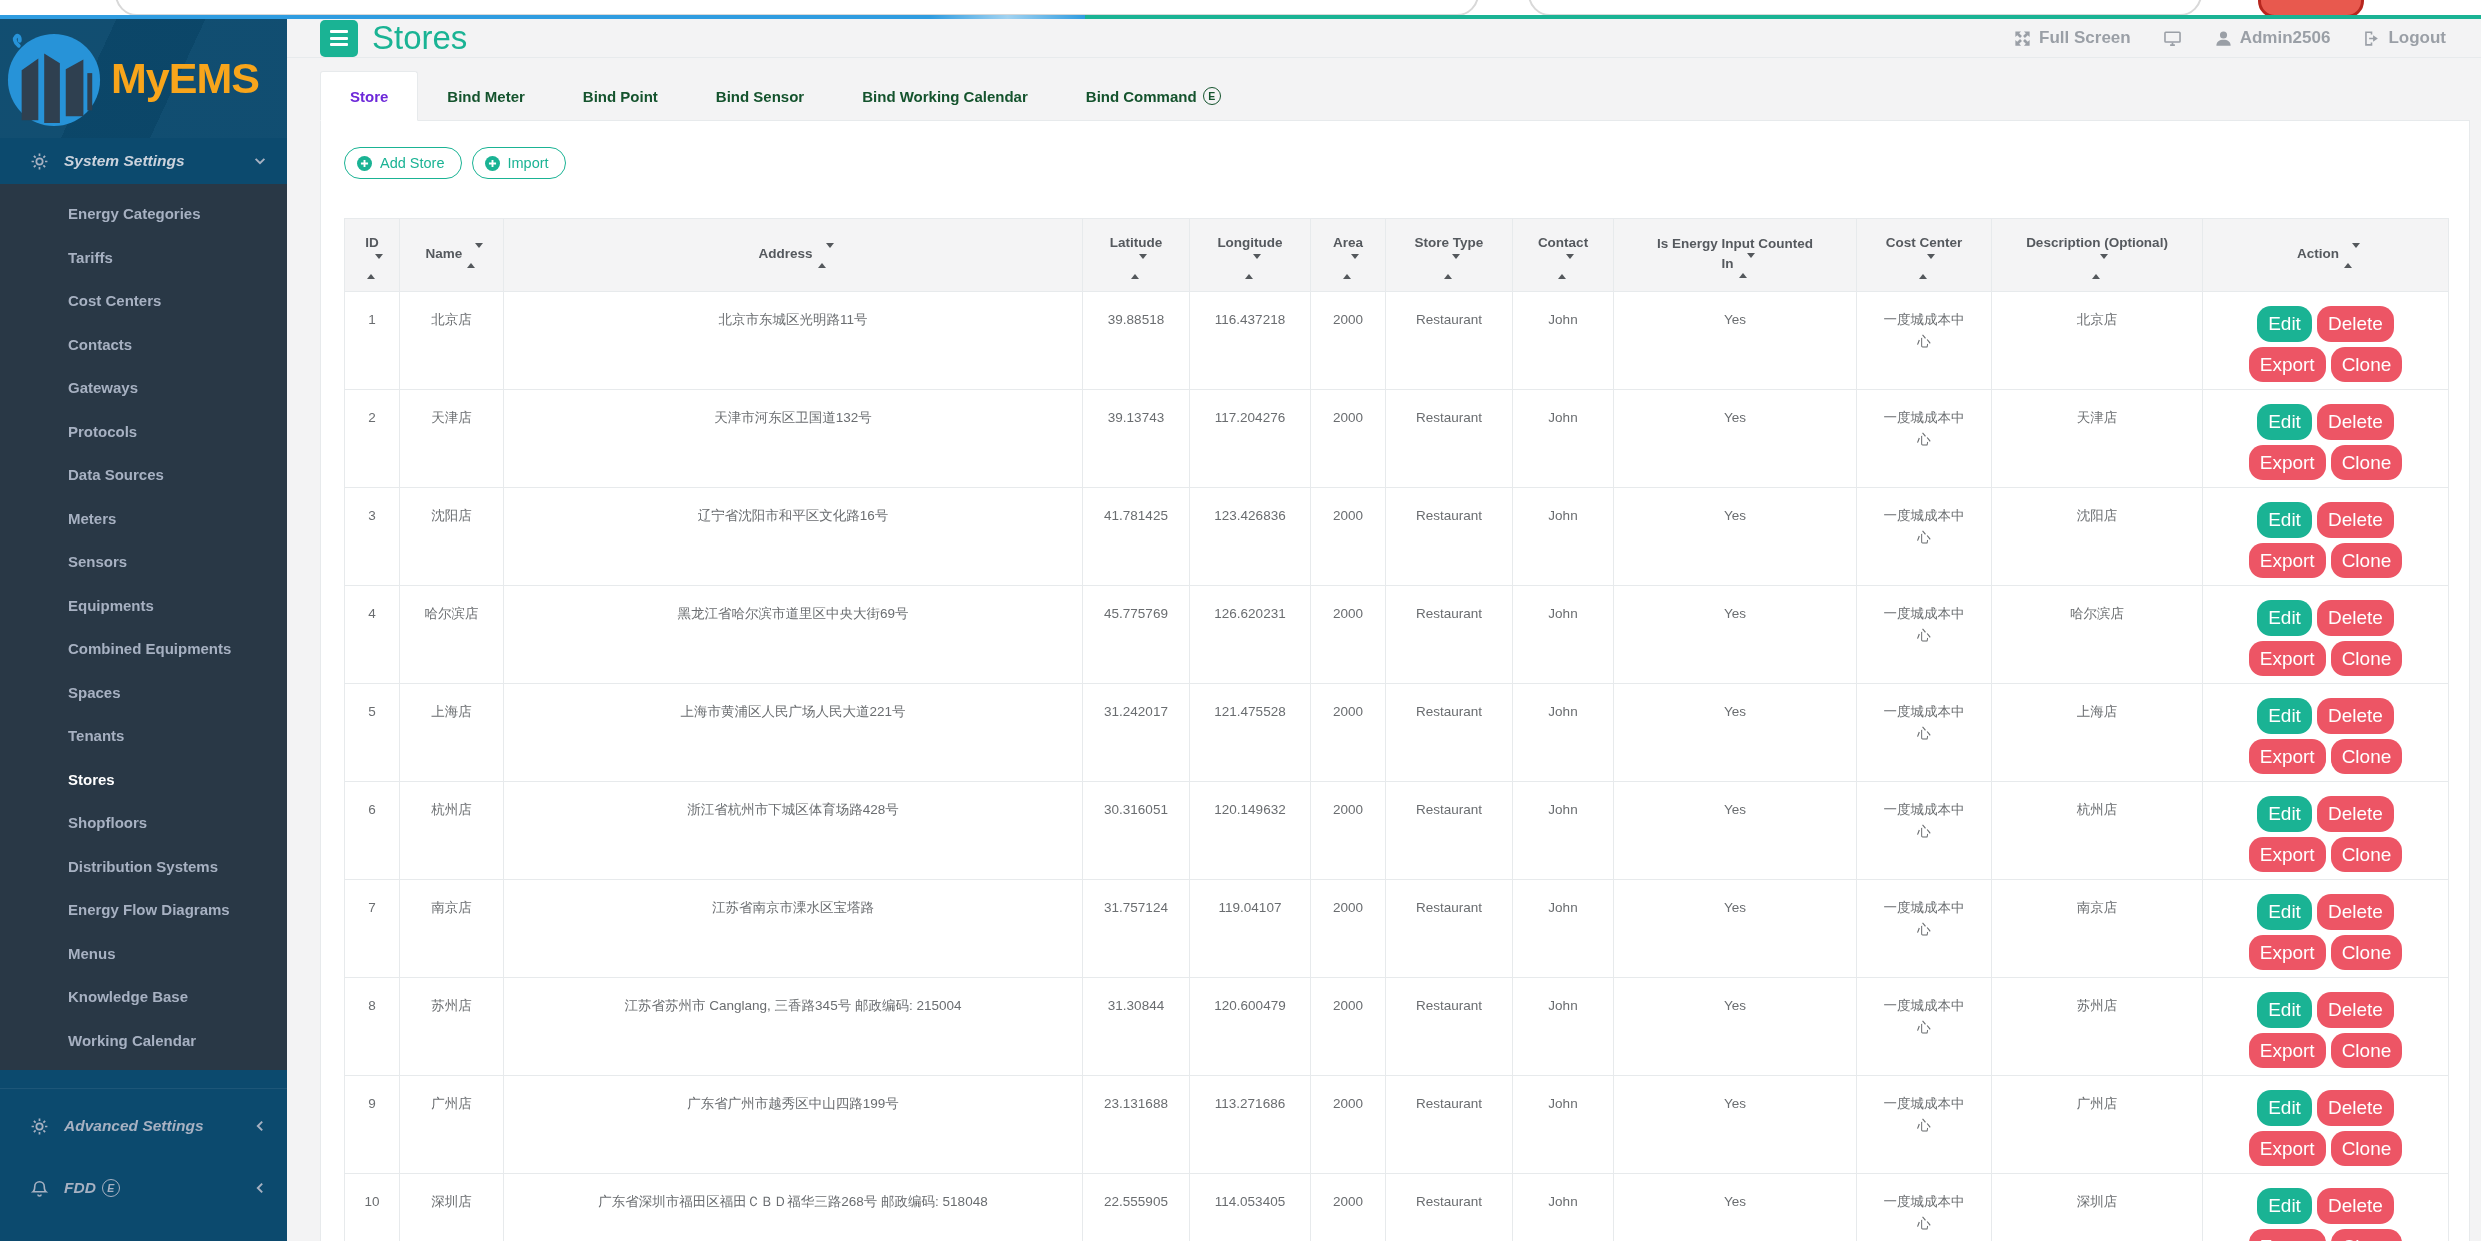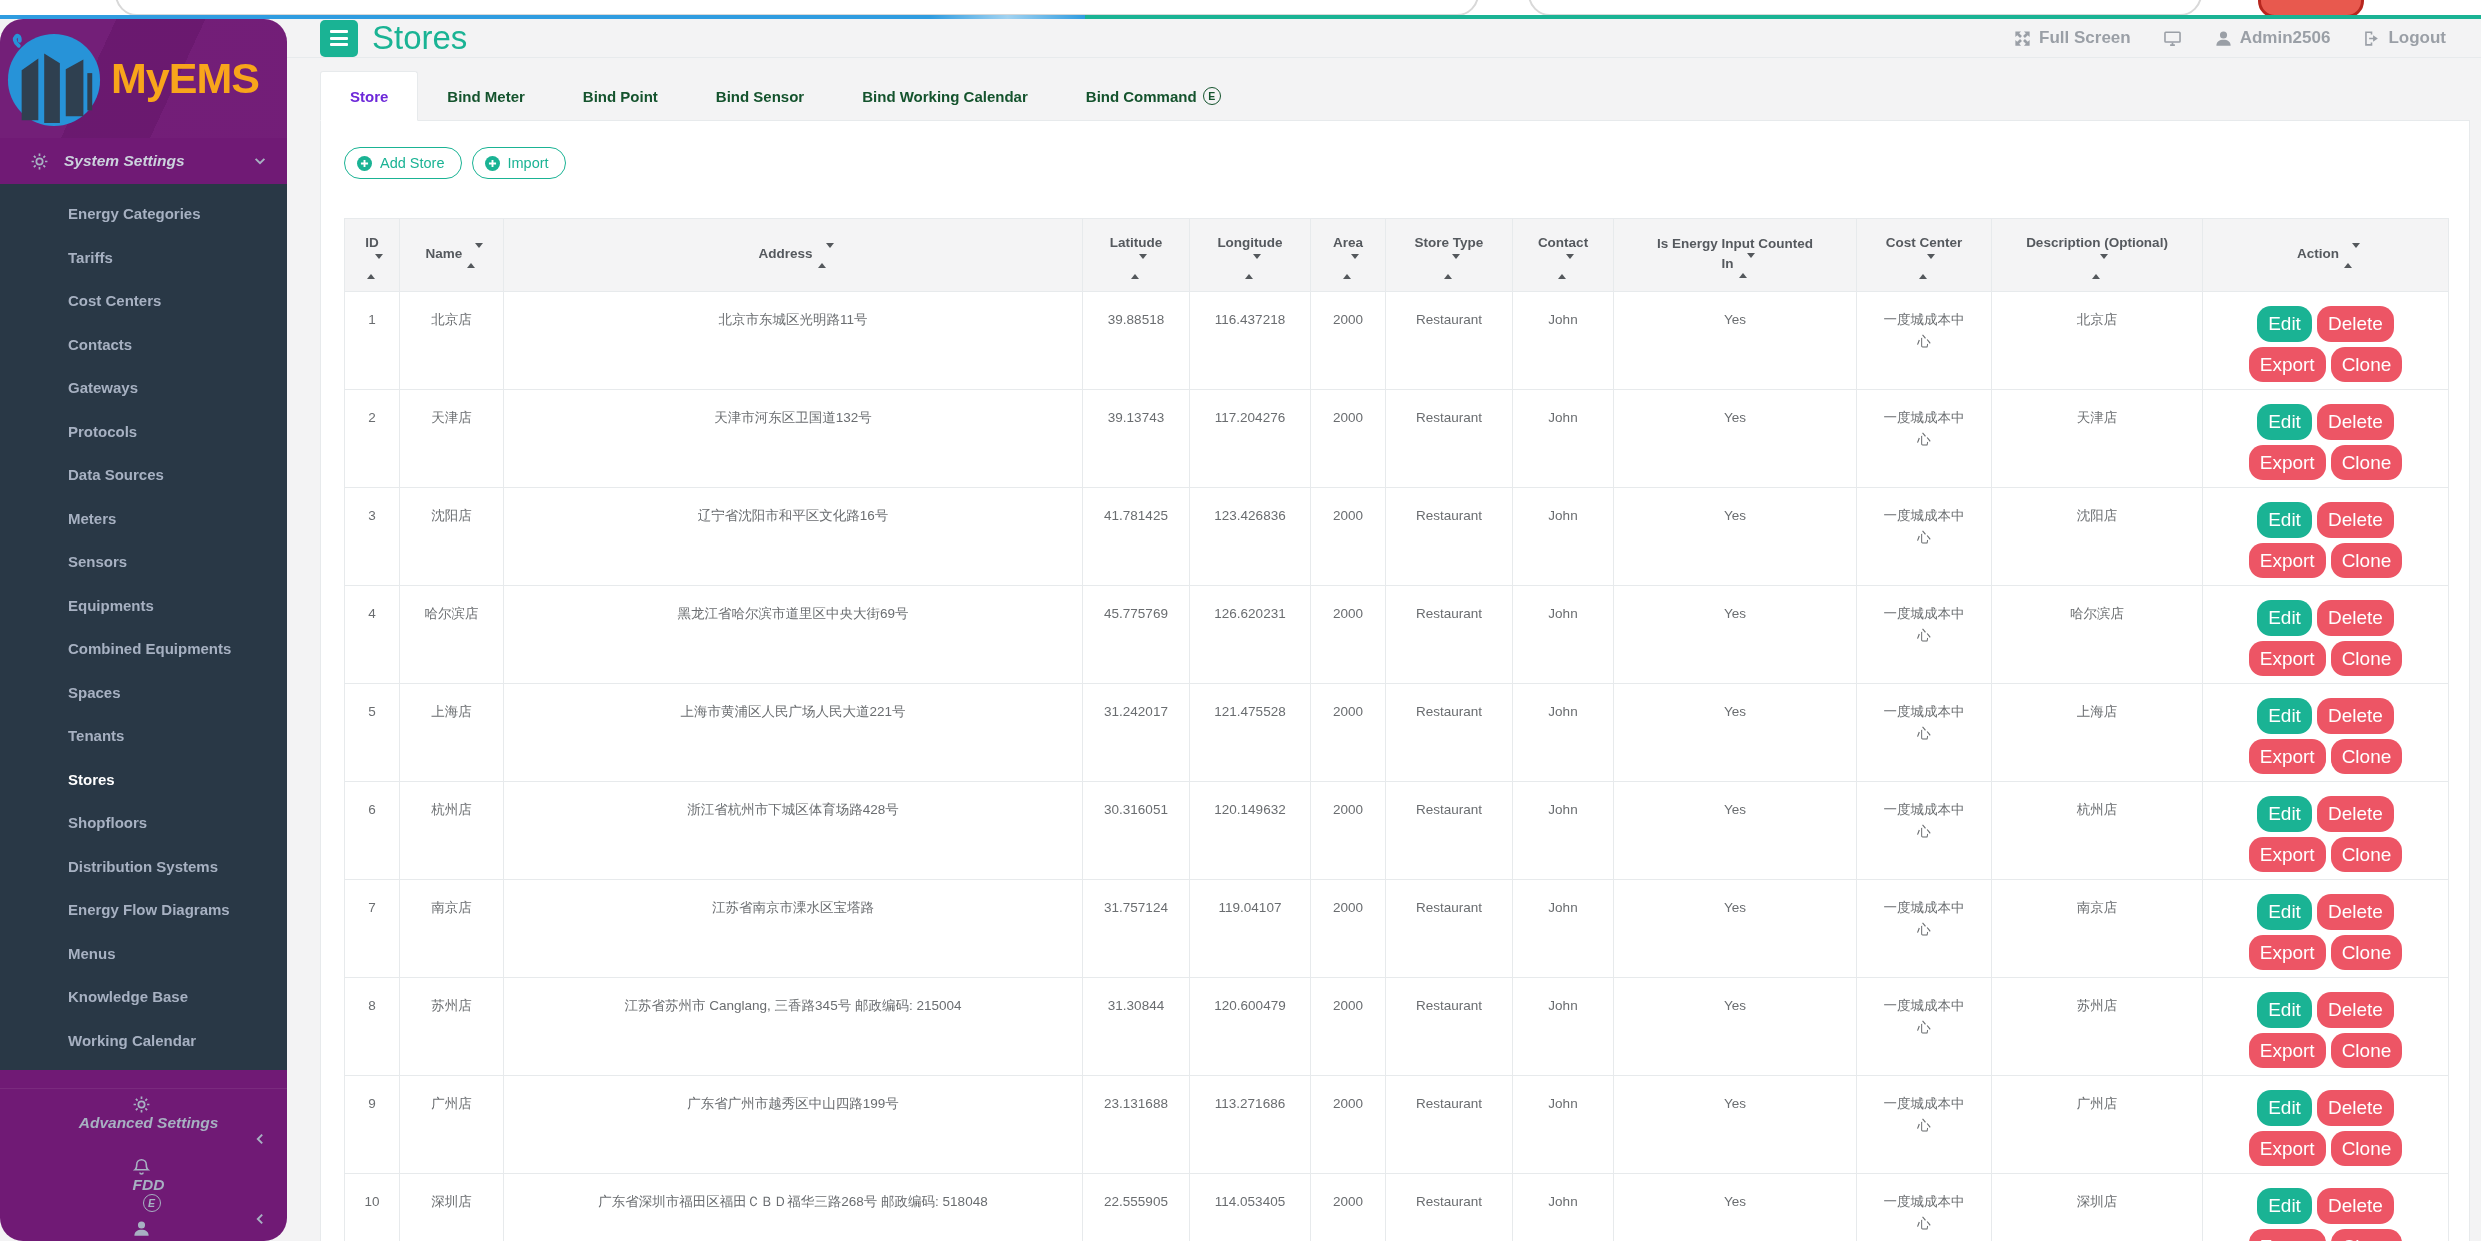--- a/index.html
+++ b/index.html
@@ -14,32 +14,32 @@
   .chip-red{position:absolute;left:2258px;top:-22px;width:100px;height:34px;background:#e8594e;border:3px solid #b7271f;border-radius:17px;}
 
   
   .progress{position:absolute;top:15px;left:0;width:2481px;height:4px;background:#1ab394;z-index:29;}
   .progress .blue{position:absolute;left:0;top:0;height:4px;width:1085px;background:#2f9ce0;}
   .progress .glow{position:absolute;left:930px;top:0;height:4px;width:155px;background:linear-gradient(90deg,rgba(255,255,255,0),rgba(255,255,255,.55),rgba(255,255,255,0));}
 
   .app{position:absolute;top:19px;left:0;width:2481px;height:1222px;display:flex;}
 
   
-  .sidebar{width:287px;min-width:287px;background:#701a75;color:#a7b1c2;overflow:hidden;border-radius:23px;}
+  .sidebar{width:287px;min-width:287px;background:#0c4a6e;color:#a7b1c2;overflow:hidden;}
   .logo{height:119px;display:flex;align-items:center;position:relative;background:linear-gradient(115deg,rgba(255,255,255,0.025) 0 34%,rgba(0,0,0,0.05) 34% 60%,rgba(255,255,255,0.02) 60%);}
   .logo-mark{width:98px;height:98px;margin-left:5px;flex:none;}
   .logo-text{font-size:43px;font-weight:bold;color:#f8a51b;margin-left:8px;letter-spacing:-1px;}
   .nav-group{height:46px;display:flex;align-items:center;padding:0 20px 0 30px;color:#ccd3dd;font-weight:700;font-size:15.5px;cursor:pointer;font-style:italic;}
   .nav-group .ic{width:19px;height:19px;margin-right:15px;flex:none;color:#a7b1c2;}
   .nav-group .chev{margin-left:auto;width:14px;height:14px;color:#a7b1c2;}
   .submenu{list-style:none;margin:0;padding:8px 0;background:#293846;}
   .side-item{height:43.5px;line-height:43.5px;padding-left:68px;font-size:15px;font-weight:600;color:#a7b1c2;cursor:pointer;white-space:nowrap;}
   .side-item.active{color:#ffffff;font-weight:700;}
   .nav-bottom{margin-top:18px;border-top:1px solid rgba(255,255,255,0.07);padding-top:6px;}
-  .nav-bottom .nav-group{height:62px;color:#a7b1c2;flex-direction:column;}
+  .nav-bottom .nav-group{height:62px;color:#a7b1c2;}
   .ebadge{display:inline-flex;align-items:center;justify-content:center;width:16px;height:16px;border:1.5px solid currentColor;border-radius:50%;font-size:10.5px;font-weight:700;margin-left:6px;flex:none;}
 
   
   .main{flex:1;display:flex;flex-direction:column;min-width:0;}
   .topbar{height:77px;display:flex;align-items:center;padding:0 35px 0 33px;border-bottom:1px solid #e7eaec;background:#f3f3f4;}
   .hamburger{width:38px;height:37px;background:#1ab394;border:none;border-radius:5px;display:flex;flex-direction:column;justify-content:center;align-items:center;gap:3.5px;cursor:pointer;}
   .hamburger i{display:block;width:18px;height:3px;background:#fff;border-radius:1px;}
   .page-title{font-size:33px;font-weight:400;color:#1ab394;margin:0 0 0 14px;}
   .topbar-right{margin-left:auto;display:flex;align-items:center;gap:32px;color:#9a9fa6;font-weight:700;font-size:17px;}
   .top-link{display:flex;align-items:center;gap:7px;cursor:pointer;}

